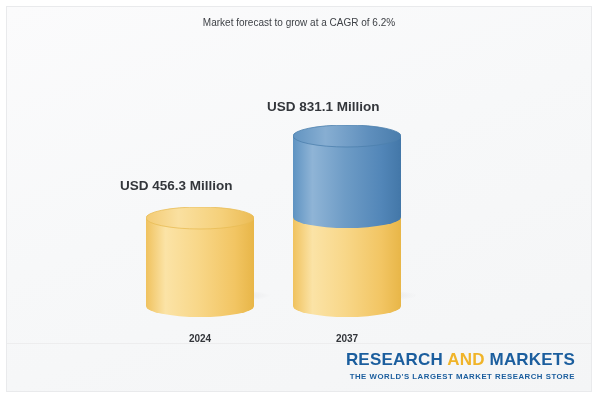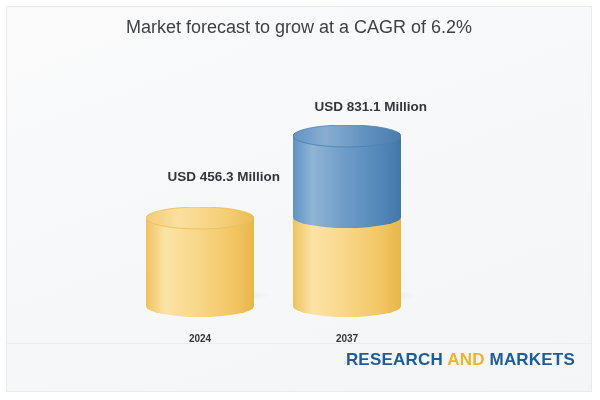--- a/index.html
+++ b/index.html
@@ -36,21 +36,21 @@
     margin: 0;
     padding-top: 17px;
     font-size: 17.5px;
     font-weight: bold;
     color: #1f6cb0;
     letter-spacing: 0.1px;
   }
   #chart-subtitle {
     margin: 0;
     padding-top: 10px;
-    font-size: 18px;
+    font-size: 10px;
     font-weight: normal;
     color: #3f4247;
   }
 
   
   #plot {
     position: absolute;
     left: 0;
     top: 82px;
     width: 586px;
@@ -63,27 +63,27 @@
     width: 160px;
     height: 100%;
   }
   #group-2024 { left: 113px; }
   #group-2034 { left: 260px; }
 
   .value-label {
     position: absolute;
     left: 0;
     width: 100%;
-    text-align: right;
+    text-align: left;
     font-size: 13.5px;
     font-weight: bold;
     color: #33363b;
     white-space: nowrap;
   }
-  #group-2024 .value-label { top: 80px; }
+  #group-2024 .value-label { top: 89px; }
   #group-2034 .value-label { top: 10px; }
 
   .cat-label {
     position: absolute;
     left: 0;
     bottom: 0;
     width: 100%;
     text-align: center;
     font-size: 10px;
     font-weight: bold;
@@ -238,16 +238,17 @@
 
       <div class="cat-label">2037</div>
     </div>
 
   </div>
 
   <div id="footer">
 
     <div id="logo">
       <div id="logo-wordmark"><span>RESEARCH </span><span id="logo-and">AND</span><span> MARKETS</span></div>
+      <div id="logo-tagline">THE WORLD'S LARGEST MARKET RESEARCH STORE</div>
     </div>
   </div>
 
 </div>
 
 </body></html>

